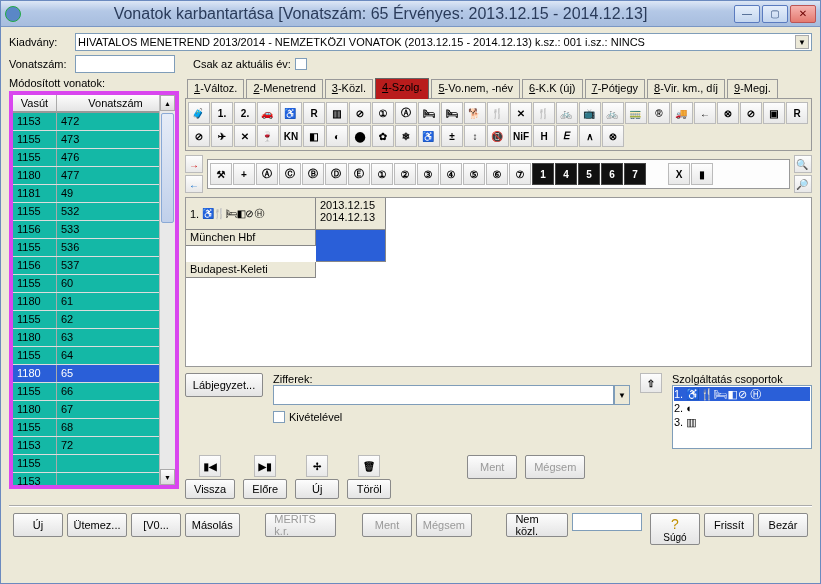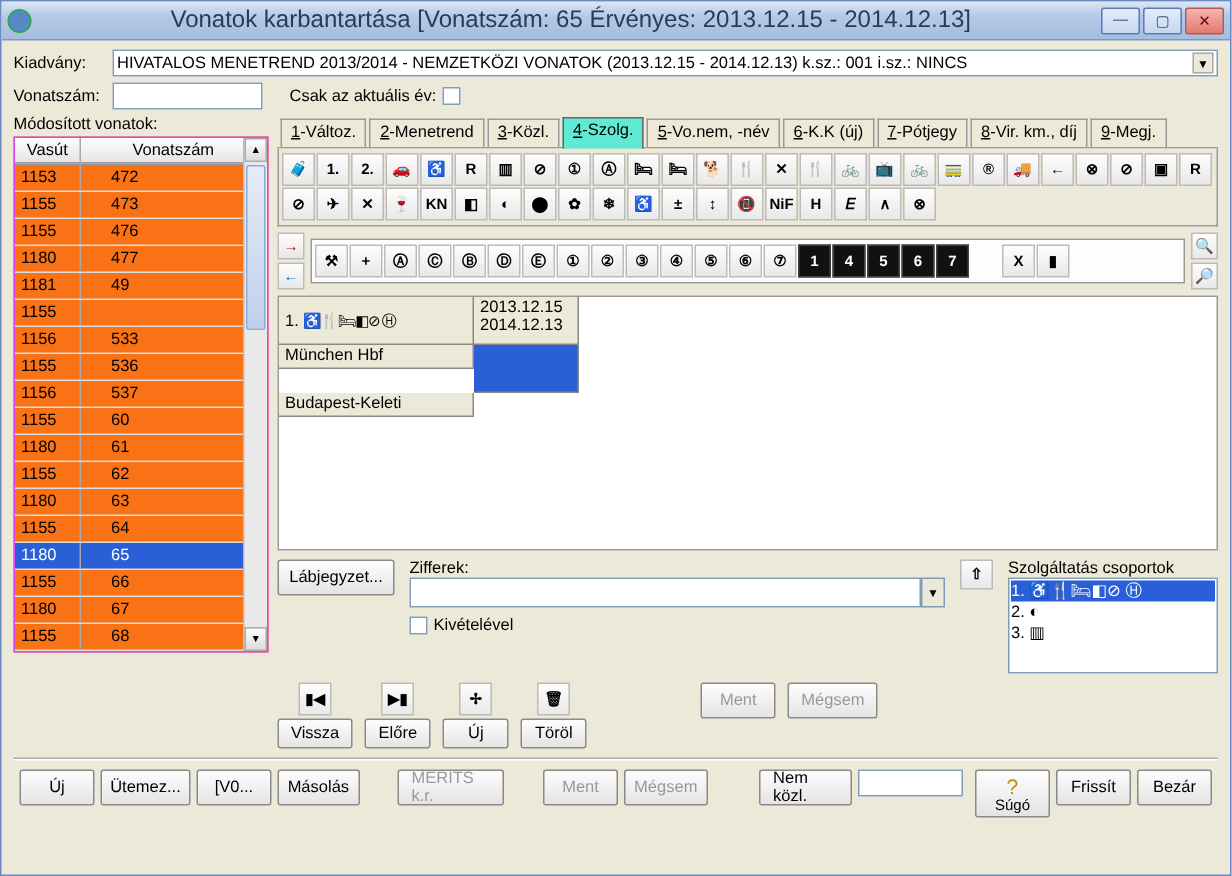--- a/index.html
+++ b/index.html
@@ -38,45 +38,45 @@
     flex:1; height: 18px; border: 1px solid #7f9db9; background:#fff;
     display:flex; align-items:center; padding: 0 2px; font-size:11px;
   }
   .combo .arrow { width:14px; height:14px; background:#ece9d8; border:1px solid #aaa; margin-left:auto; display:flex; align-items:center; justify-content:center; font-size:8px;}
   .textin { height:18px; border:1px solid #7f9db9; background:#fff; padding:0 2px;}
   .ck { width:12px; height:12px; border:1px solid #7f9db9; background:#fff; display:inline-block;}
 
   .main { display:flex; gap:6px; }
   .leftcol { width: 170px; }
   .table {
-    border:1px solid #d946ef; background:#f97316; height:344px;
+    border:4px solid #d946ef; background:#14b8a6; height:398px;
     overflow:hidden; position:relative;
   }
   .thead { display:flex; background:#ece9d8; border-bottom:1px solid #999;}
   .th, .td { border-right:1px solid #aaa; padding:1px 4px; height:17px; line-height:15px;}
   .th { background: linear-gradient(#fdfdfd,#e5e5e5); border-bottom:1px solid #999; text-align:center;}
-  .tr { display:flex; border-bottom:1px solid #ddd;gap:16px;}
+  .tr { display:flex; border-bottom:1px solid #ddd;}
   .tr.sel { background:#2a5fd8; color:#fff;}
   .c1 { width:44px;}
   .c2 { flex:1;}
   .scrollbar-v {
     position:absolute; right:0; top:0; bottom:0; width:16px;
     background:#e9e9e9; border-left:1px solid #bbb;
   }
   .sb-btn { height:16px; background:linear-gradient(#fdfdfd,#dcdcdc); border:1px solid #aaa; display:flex; align-items:center; justify-content:center; font-size:7px;}
   .sb-thumb { position:absolute; left:1px; right:1px; top:18px; height:110px; background:linear-gradient(#e6ecf7,#c0d0eb); border:1px solid #8aa9d6; border-radius:2px;}
 
   .rightcol { flex:1; display:flex; flex-direction:column; }
   .tabstrip { display:flex; gap:2px; border-bottom:1px solid #999; height:22px; align-items:flex-end; padding-left:2px;}
   .tab {
     padding:2px 6px; border:1px solid #999; border-bottom:none;
     background:#ece9d8; font-size:11px; height:19px;
   }
   .tab span { text-decoration: underline; }
-  .tab.active { background:#5eead4; height:21px; margin-bottom:-1px; position:relative; z-index:2; border-color:#666;}
+  .tab.active { background:#b91c1c; height:21px; margin-bottom:-1px; position:relative; z-index:2; border-color:#666;}
   .toolstrip {
     display:flex; flex-wrap:wrap; gap:1px; padding:3px 2px;
     border:1px solid #999; border-top:none; background:#ece9d8;
   }
   .tbtn {
     width:22px; height:22px; border:1px solid #bbb; background:linear-gradient(#fdfdfd,#e8e8e8);
     display:inline-flex; align-items:center; justify-content:center; font-size:10px; font-weight:bold;
     overflow:hidden;
   }
   .tbtn.dark { background:#111; color:#fff; border-color:#444;}
@@ -183,20 +183,21 @@
             <div class="tr">
               <div class="td c1">1180</div>
               <div class="td c2">477</div>
             </div>
             <div class="tr">
               <div class="td c1">1181</div>
               <div class="td c2">49</div>
             </div>
             <div class="tr">
               <div class="td c1">1155</div>
+              <div class="td c2">532</div>
             </div>
             <div class="tr">
               <div class="td c1">1156</div>
               <div class="td c2">533</div>
             </div>
             <div class="tr">
               <div class="td c1">1155</div>
               <div class="td c2">536</div>
             </div>
             <div class="tr">

